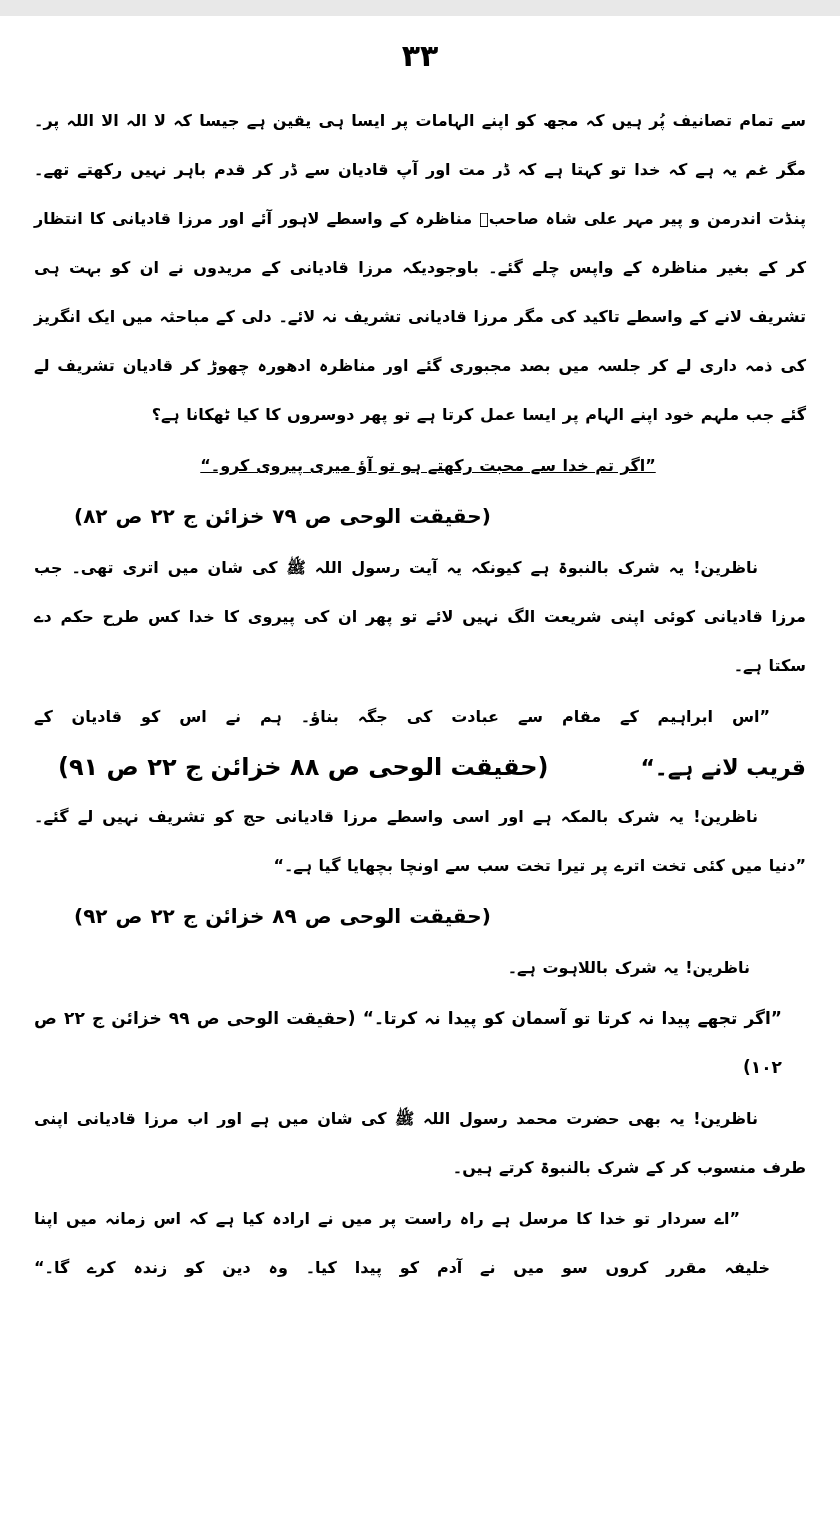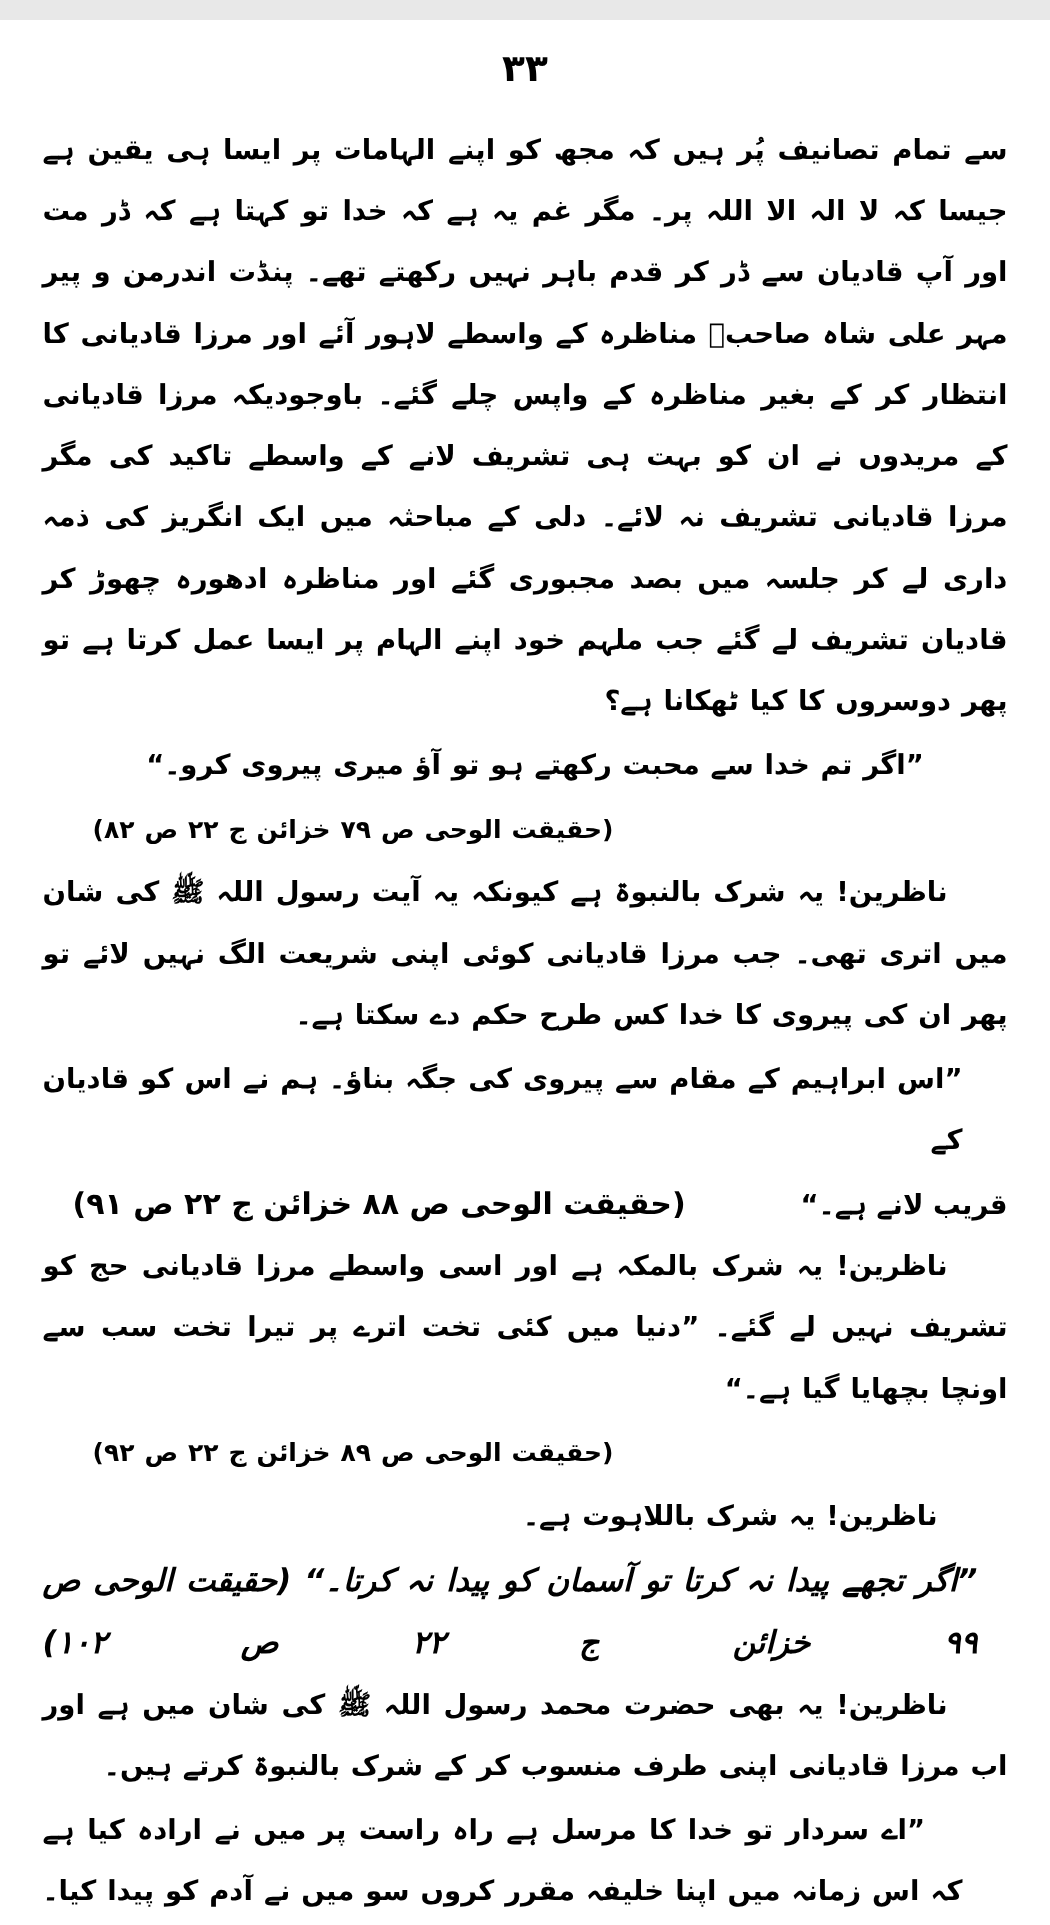--- a/index.html
+++ b/index.html
@@ -19,31 +19,32 @@
   }
   .page-number {
     text-align: center;
     font-size: 30px;
     line-height: 40px;
     margin: 6px 0 20px 0;
     letter-spacing: 2px;
   }
   .blk {
     margin: 0 0 2px 0;
-    font-size: 22px;
+    font-size: 16px;
     line-height: 49px;
     text-align: justify;
     text-align-last: right;
     word-spacing: 1px;
   }
   .indent { text-indent: 48px; }
   .quote-center {
     text-align: center;
     text-align-last: center;
     padding: 0 64px 0 80px;
+    text-decoration: underline;
   }
   .quote-indent {
     padding-right: 36px;
     text-align: justify;
     text-align-last: justify;
   }
   .quote-para { text-indent: 30px; }
   .citation-line {
     direction: rtl;
     text-align: right;
@@ -64,40 +65,39 @@
   }
   .line-indent-right {
     text-align: left;
     text-align-last: right;
     padding-right: 56px;
   }
   .quote-cite-line {
     padding-right: 24px;
     text-align: justify;
     text-align-last: justify;
-    font-size: 25px;
-    font-style: italic;
+    font-size: 17px;
   }
 </style>
 </head>
 <body>
 
 <div class="page" lang="ur" dir="rtl">
 
   <div class="page-number">۳۳</div>
 
   <p class="blk">سے تمام تصانیف پُر ہیں کہ مجھ کو اپنے الہامات پر ایسا ہی یقین ہے جیسا کہ لا الہ الا اللہ پر۔ مگر غم یہ ہے کہ خدا تو کہتا ہے کہ ڈر مت اور آپ قادیان سے ڈر کر قدم باہر نہیں رکھتے تھے۔ پنڈت اندرمن و پیر مہر علی شاہ صاحبؒ مناظرہ کے واسطے لاہور آئے اور مرزا قادیانی کا انتظار کر کے بغیر مناظرہ کے واپس چلے گئے۔ باوجودیکہ مرزا قادیانی کے مریدوں نے ان کو بہت ہی تشریف لانے کے واسطے تاکید کی مگر مرزا قادیانی تشریف نہ لائے۔ دلی کے مباحثہ میں ایک انگریز کی ذمہ داری لے کر جلسہ میں بصد مجبوری گئے اور مناظرہ ادھورہ چھوڑ کر قادیان تشریف لے گئے جب ملہم خود اپنے الہام پر ایسا عمل کرتا ہے تو پھر دوسروں کا کیا ٹھکانا ہے؟</p>
 
   <p class="blk quote-center">”اگر تم خدا سے محبت رکھتے ہو تو آؤ میری پیروی کرو۔“</p>
 
   <p class="blk citation-line">(حقیقت الوحی ص ۷۹ خزائن ج ۲۲ ص ۸۲)</p>
 
   <p class="blk indent">ناظرین! یہ شرک بالنبوۃ ہے کیونکہ یہ آیت رسول اللہ ﷺ کی شان میں اتری تھی۔ جب مرزا قادیانی کوئی اپنی شریعت الگ نہیں لائے تو پھر ان کی پیروی کا خدا کس طرح حکم دے سکتا ہے۔</p>
 
-  <p class="blk quote-indent">”اس ابراہیم کے مقام سے پیروی کی جگہ بناؤ۔ ہم نے اس کو قادیان کے</p>
+  <p class="blk quote-indent">”اس ابراہیم کے مقام سے عبادت کی جگہ بناؤ۔ ہم نے اس کو قادیان کے</p>
 
   <div class="cite-row">
     <span class="quote-end">قریب لانے ہے۔“</span>
     <span class="citation-inline">(حقیقت الوحی ص ۸۸ خزائن ج ۲۲ ص ۹۱)</span>
   </div>
 
   <p class="blk indent">ناظرین! یہ شرک بالمکہ ہے اور اسی واسطے مرزا قادیانی حج کو تشریف نہیں لے گئے۔ ”دنیا میں کئی تخت اترے پر تیرا تخت سب سے اونچا بچھایا گیا ہے۔“</p>
 
   <p class="blk citation-line">(حقیقت الوحی ص ۸۹ خزائن ج ۲۲ ص ۹۲)</p>
 

